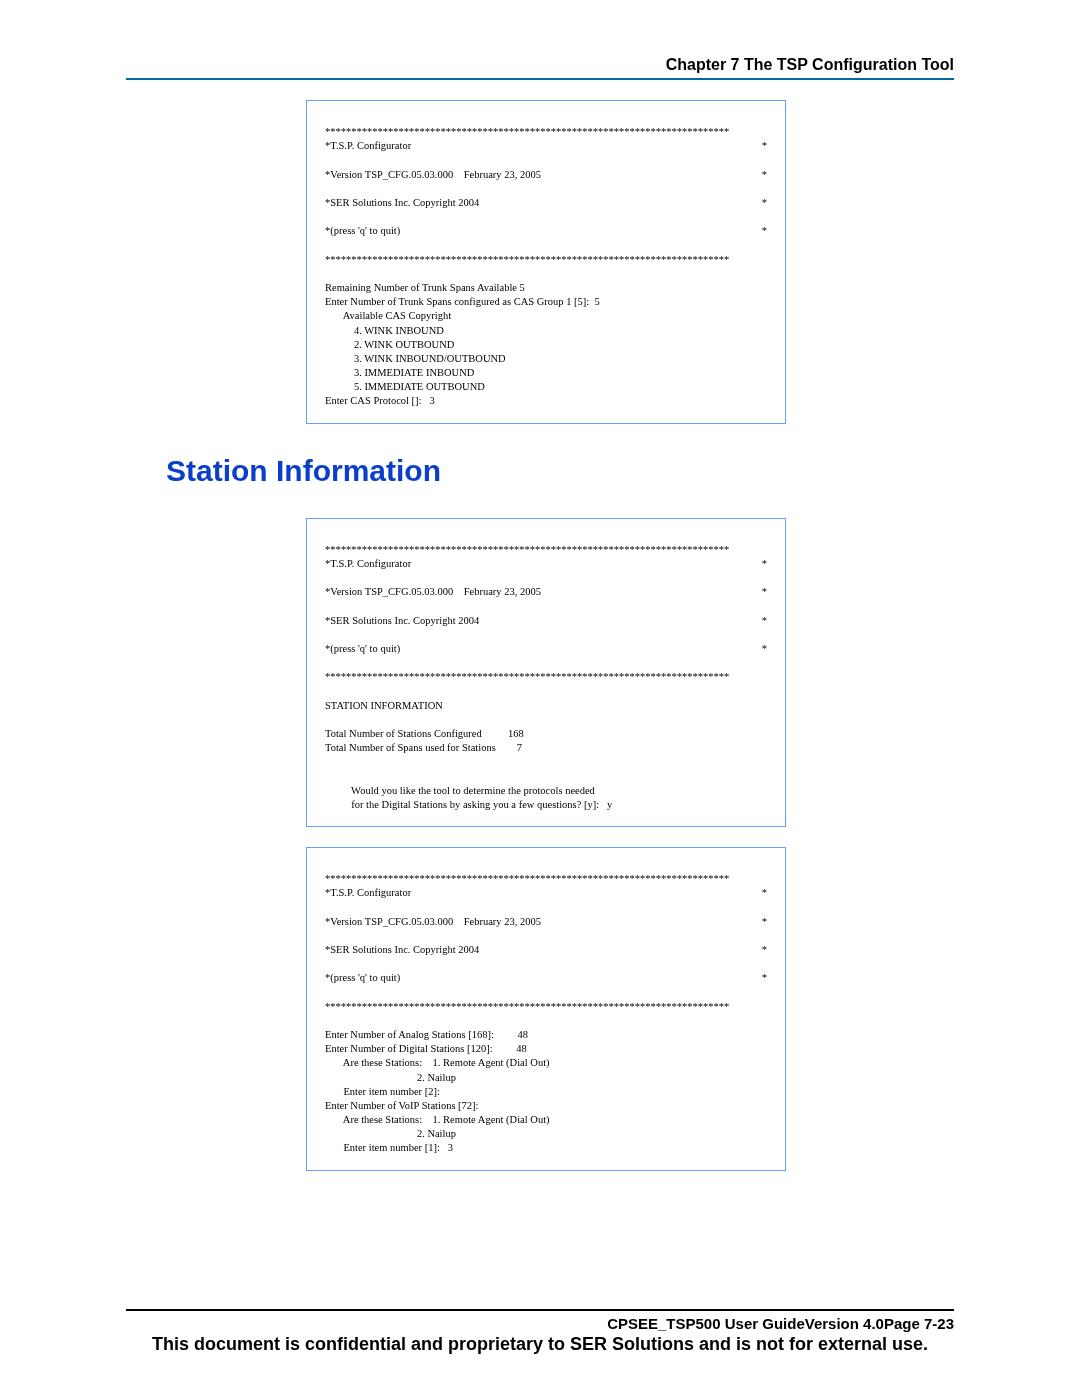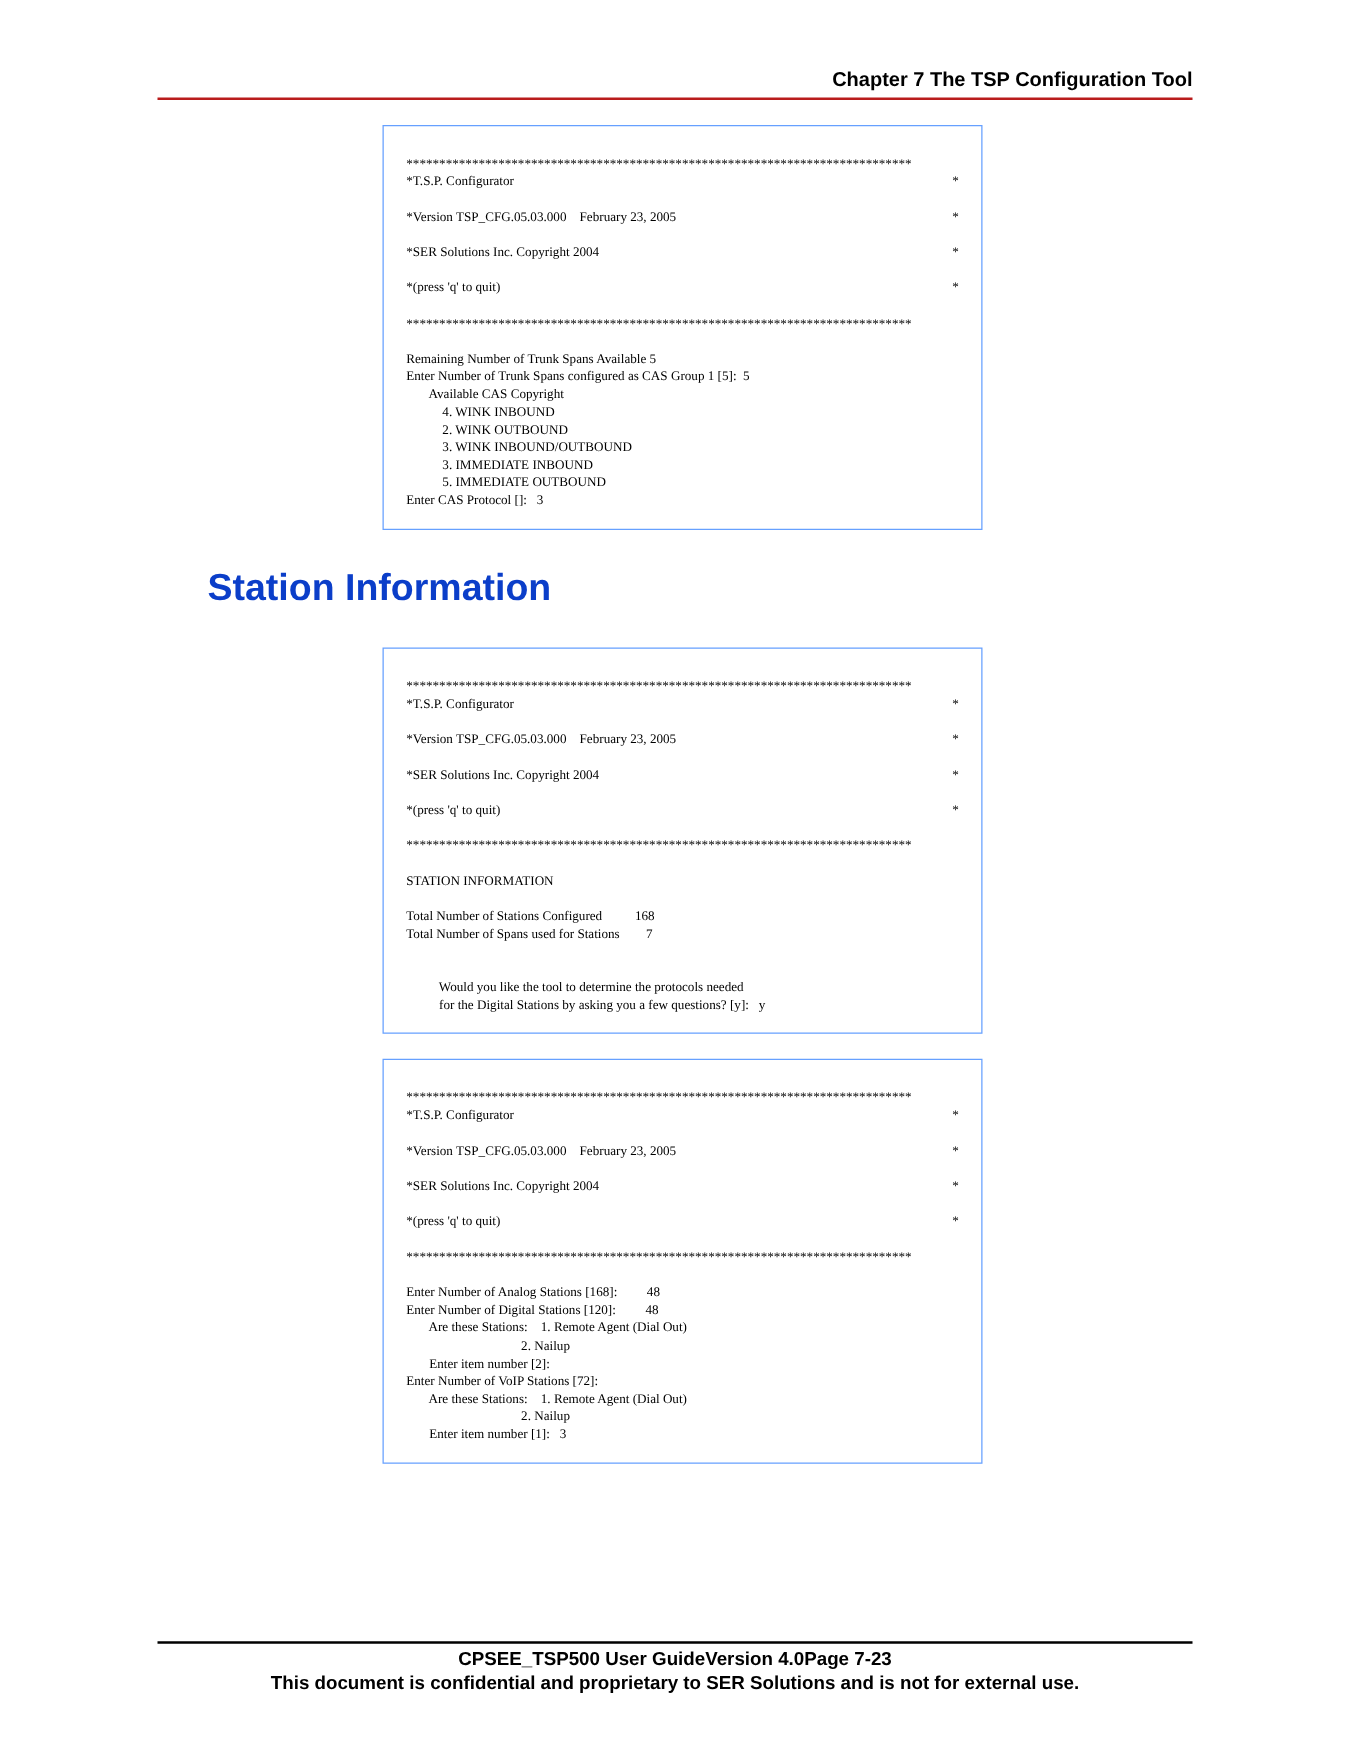--- a/index.html
+++ b/index.html
@@ -1,28 +1,28 @@
 <!DOCTYPE html>
 <html><head>
 <meta charset="utf-8">
 <style>
   html,body{margin:0;padding:0;background:#fff}
   body{width:1080px;height:1397px;font-family:Arial,Helvetica,sans-serif;position:relative;overflow:hidden}
   .page{box-sizing:border-box;padding:56px 126px 0 126px;height:100%;position:relative}
-  .header-area{border-bottom:2px solid #b91c1c;padding-bottom:4px;margin-bottom:6px}
+  .header-area{border-bottom:2px solid #0369a1;padding-bottom:4px;margin-bottom:6px}
   .header-title{text-align:right;font-weight:bold;font-size:16px;color:#000}
   .section-title{font-family:Arial,Helvetica,sans-serif;font-weight:bold;font-size:30px;color:#0b3ec9;margin:30px 0 30px 40px}
   .terminal-box{border:1px solid #66a0ff;margin:20px 0 20px 180px;width:480px;box-sizing:border-box;padding:10px 18px 14px 18px;font-family:"Times New Roman",Times,serif;font-size:10.5px;line-height:1.35;color:#000;white-space:pre}
   .terminal-box .head-row{display:flex}
   .terminal-box .head-row .star{flex:0 0 auto}
   .terminal-box .head-row .mid{flex:1 1 auto;text-align:left}
   .footer{position:absolute;left:126px;right:126px;bottom:42px}
   .footer-rule{border-top:2px solid #000;height:0;margin-bottom:4px}
-  .footer-row{display:flex;justify-content:center;font-weight:bold;font-size:15px}
-  .footer-note{text-align:center;font-weight:bold;font-size:15px;margin-top:2px}
+  .footer-row{display:flex;justify-content:flex-end;font-weight:bold;font-size:15px}
+  .footer-note{text-align:center;font-weight:bold;font-size:18px;margin-top:2px}
 </style>
 </head>
 <body>
 
 <div class="page">
 
   <div class="header-area">
     <div class="header-title">Chapter 7 The TSP Configuration Tool</div>
   </div>
 

